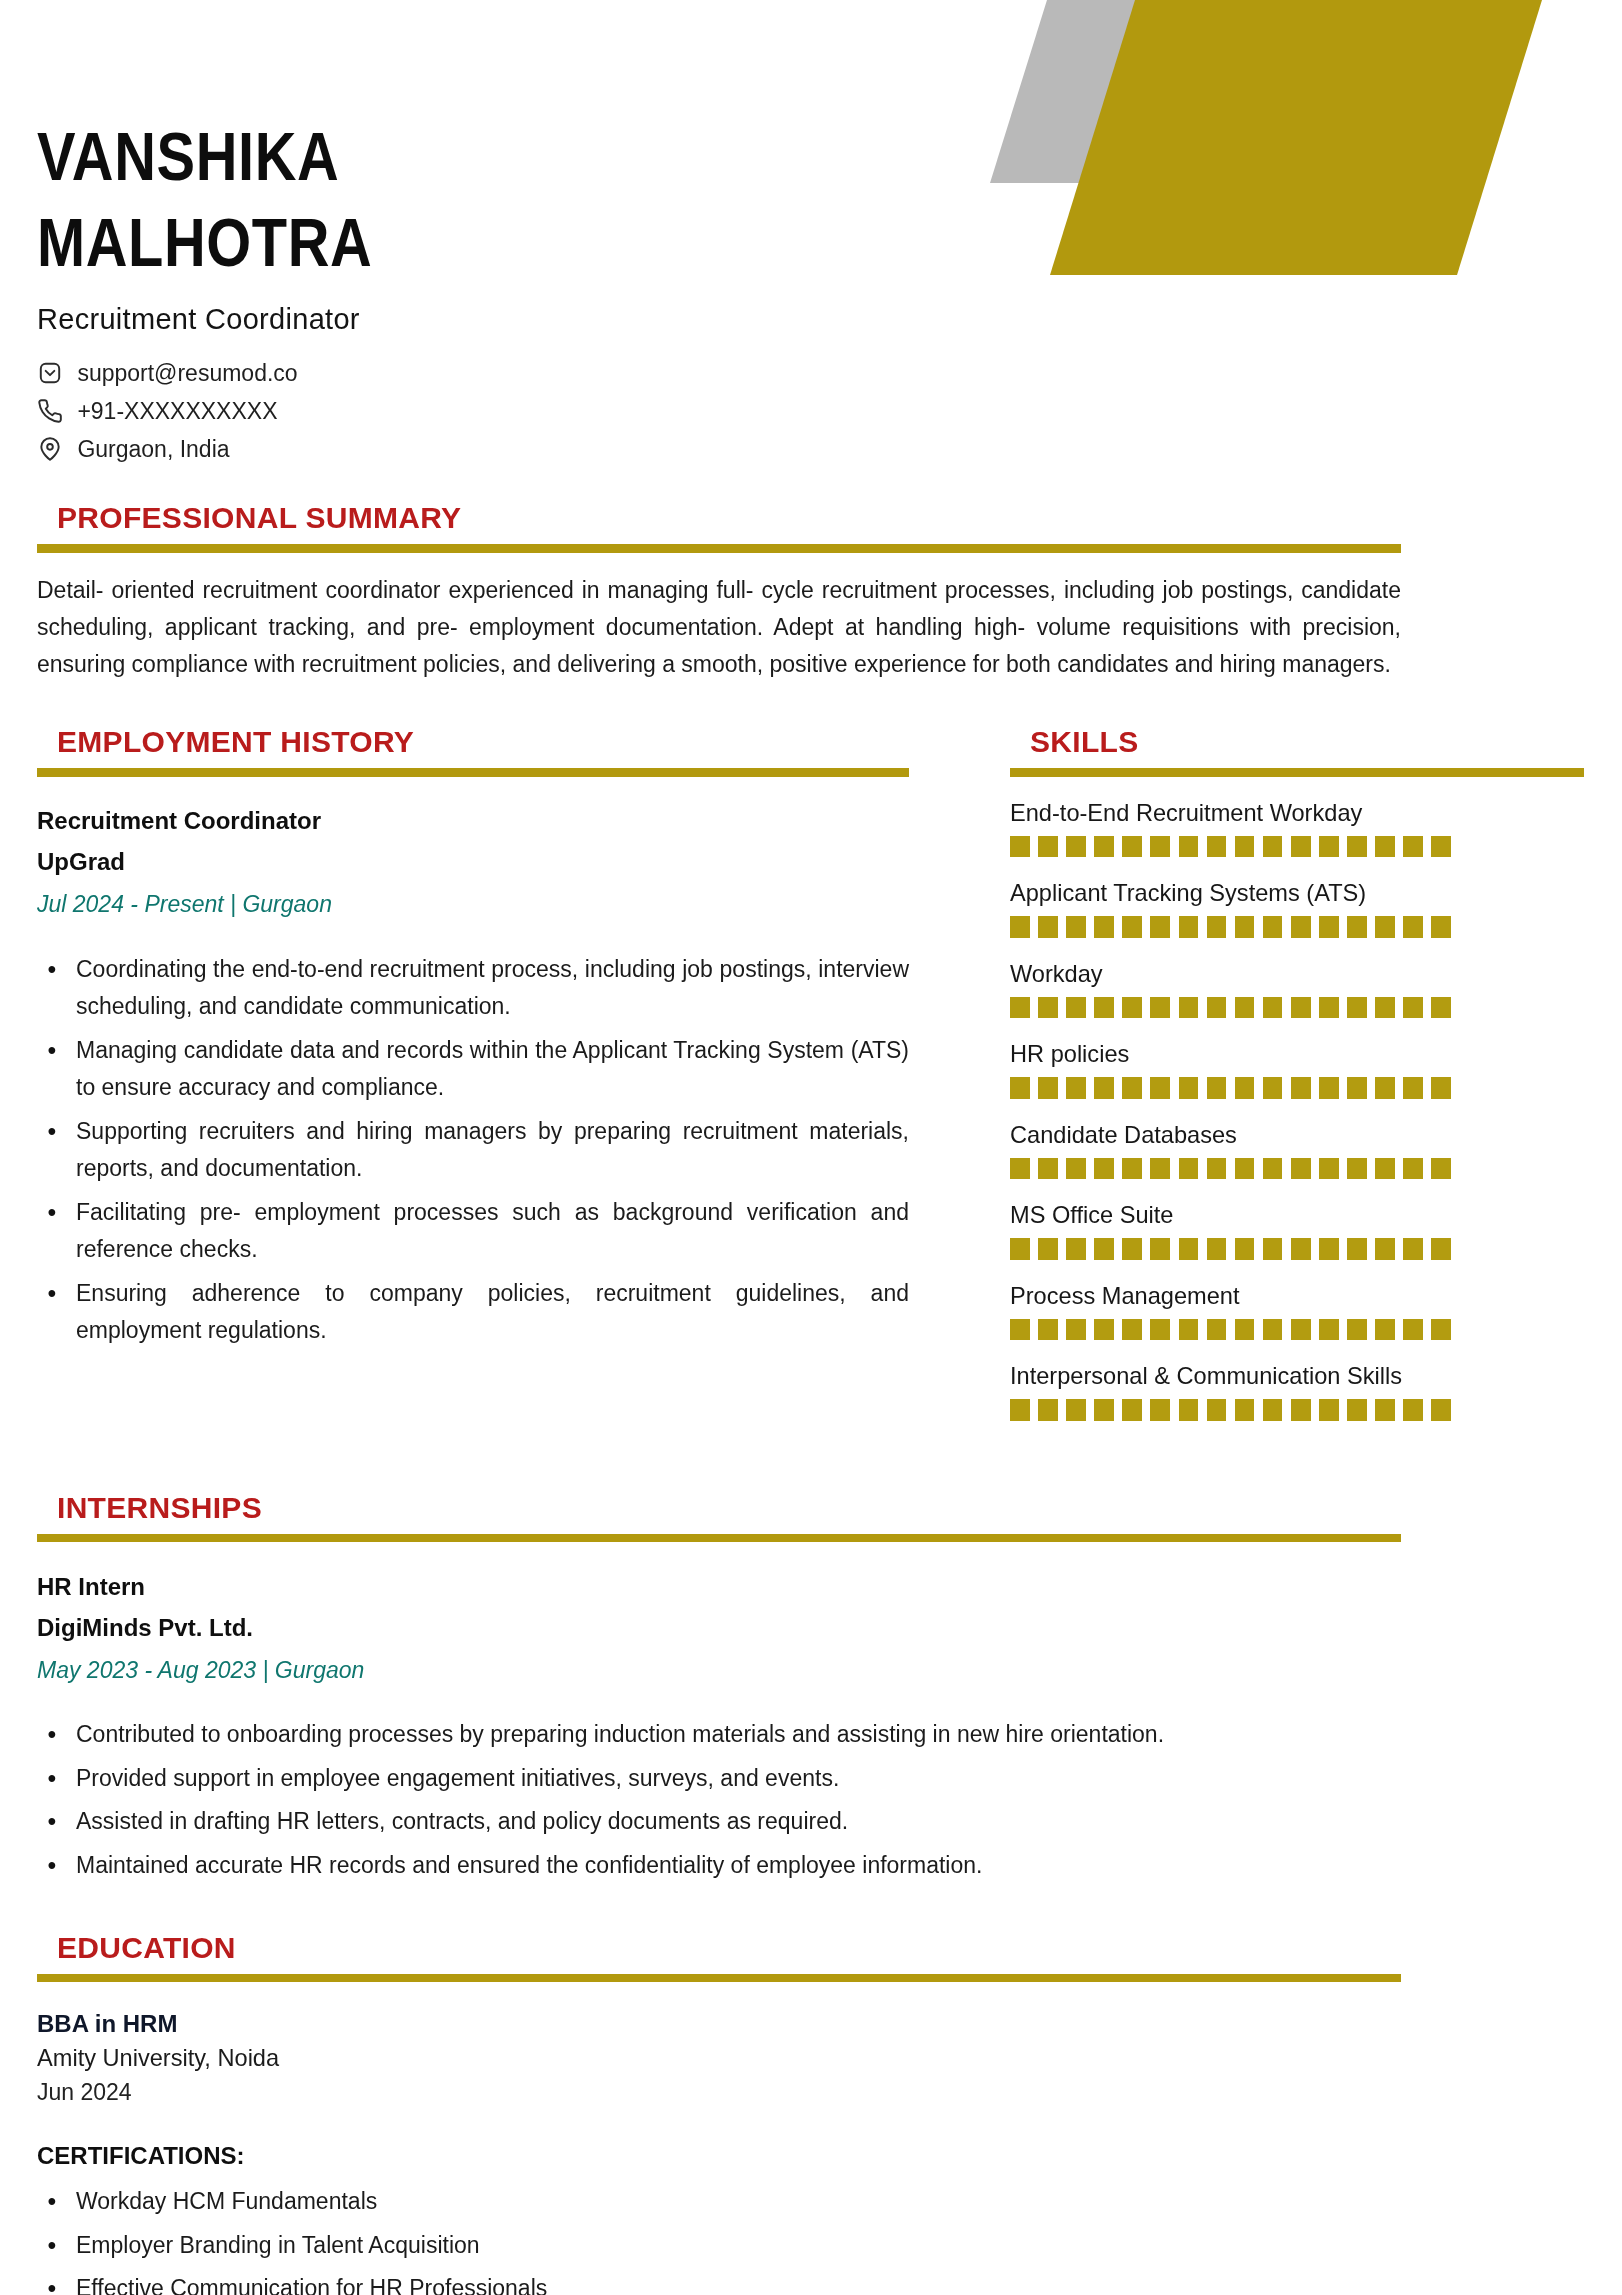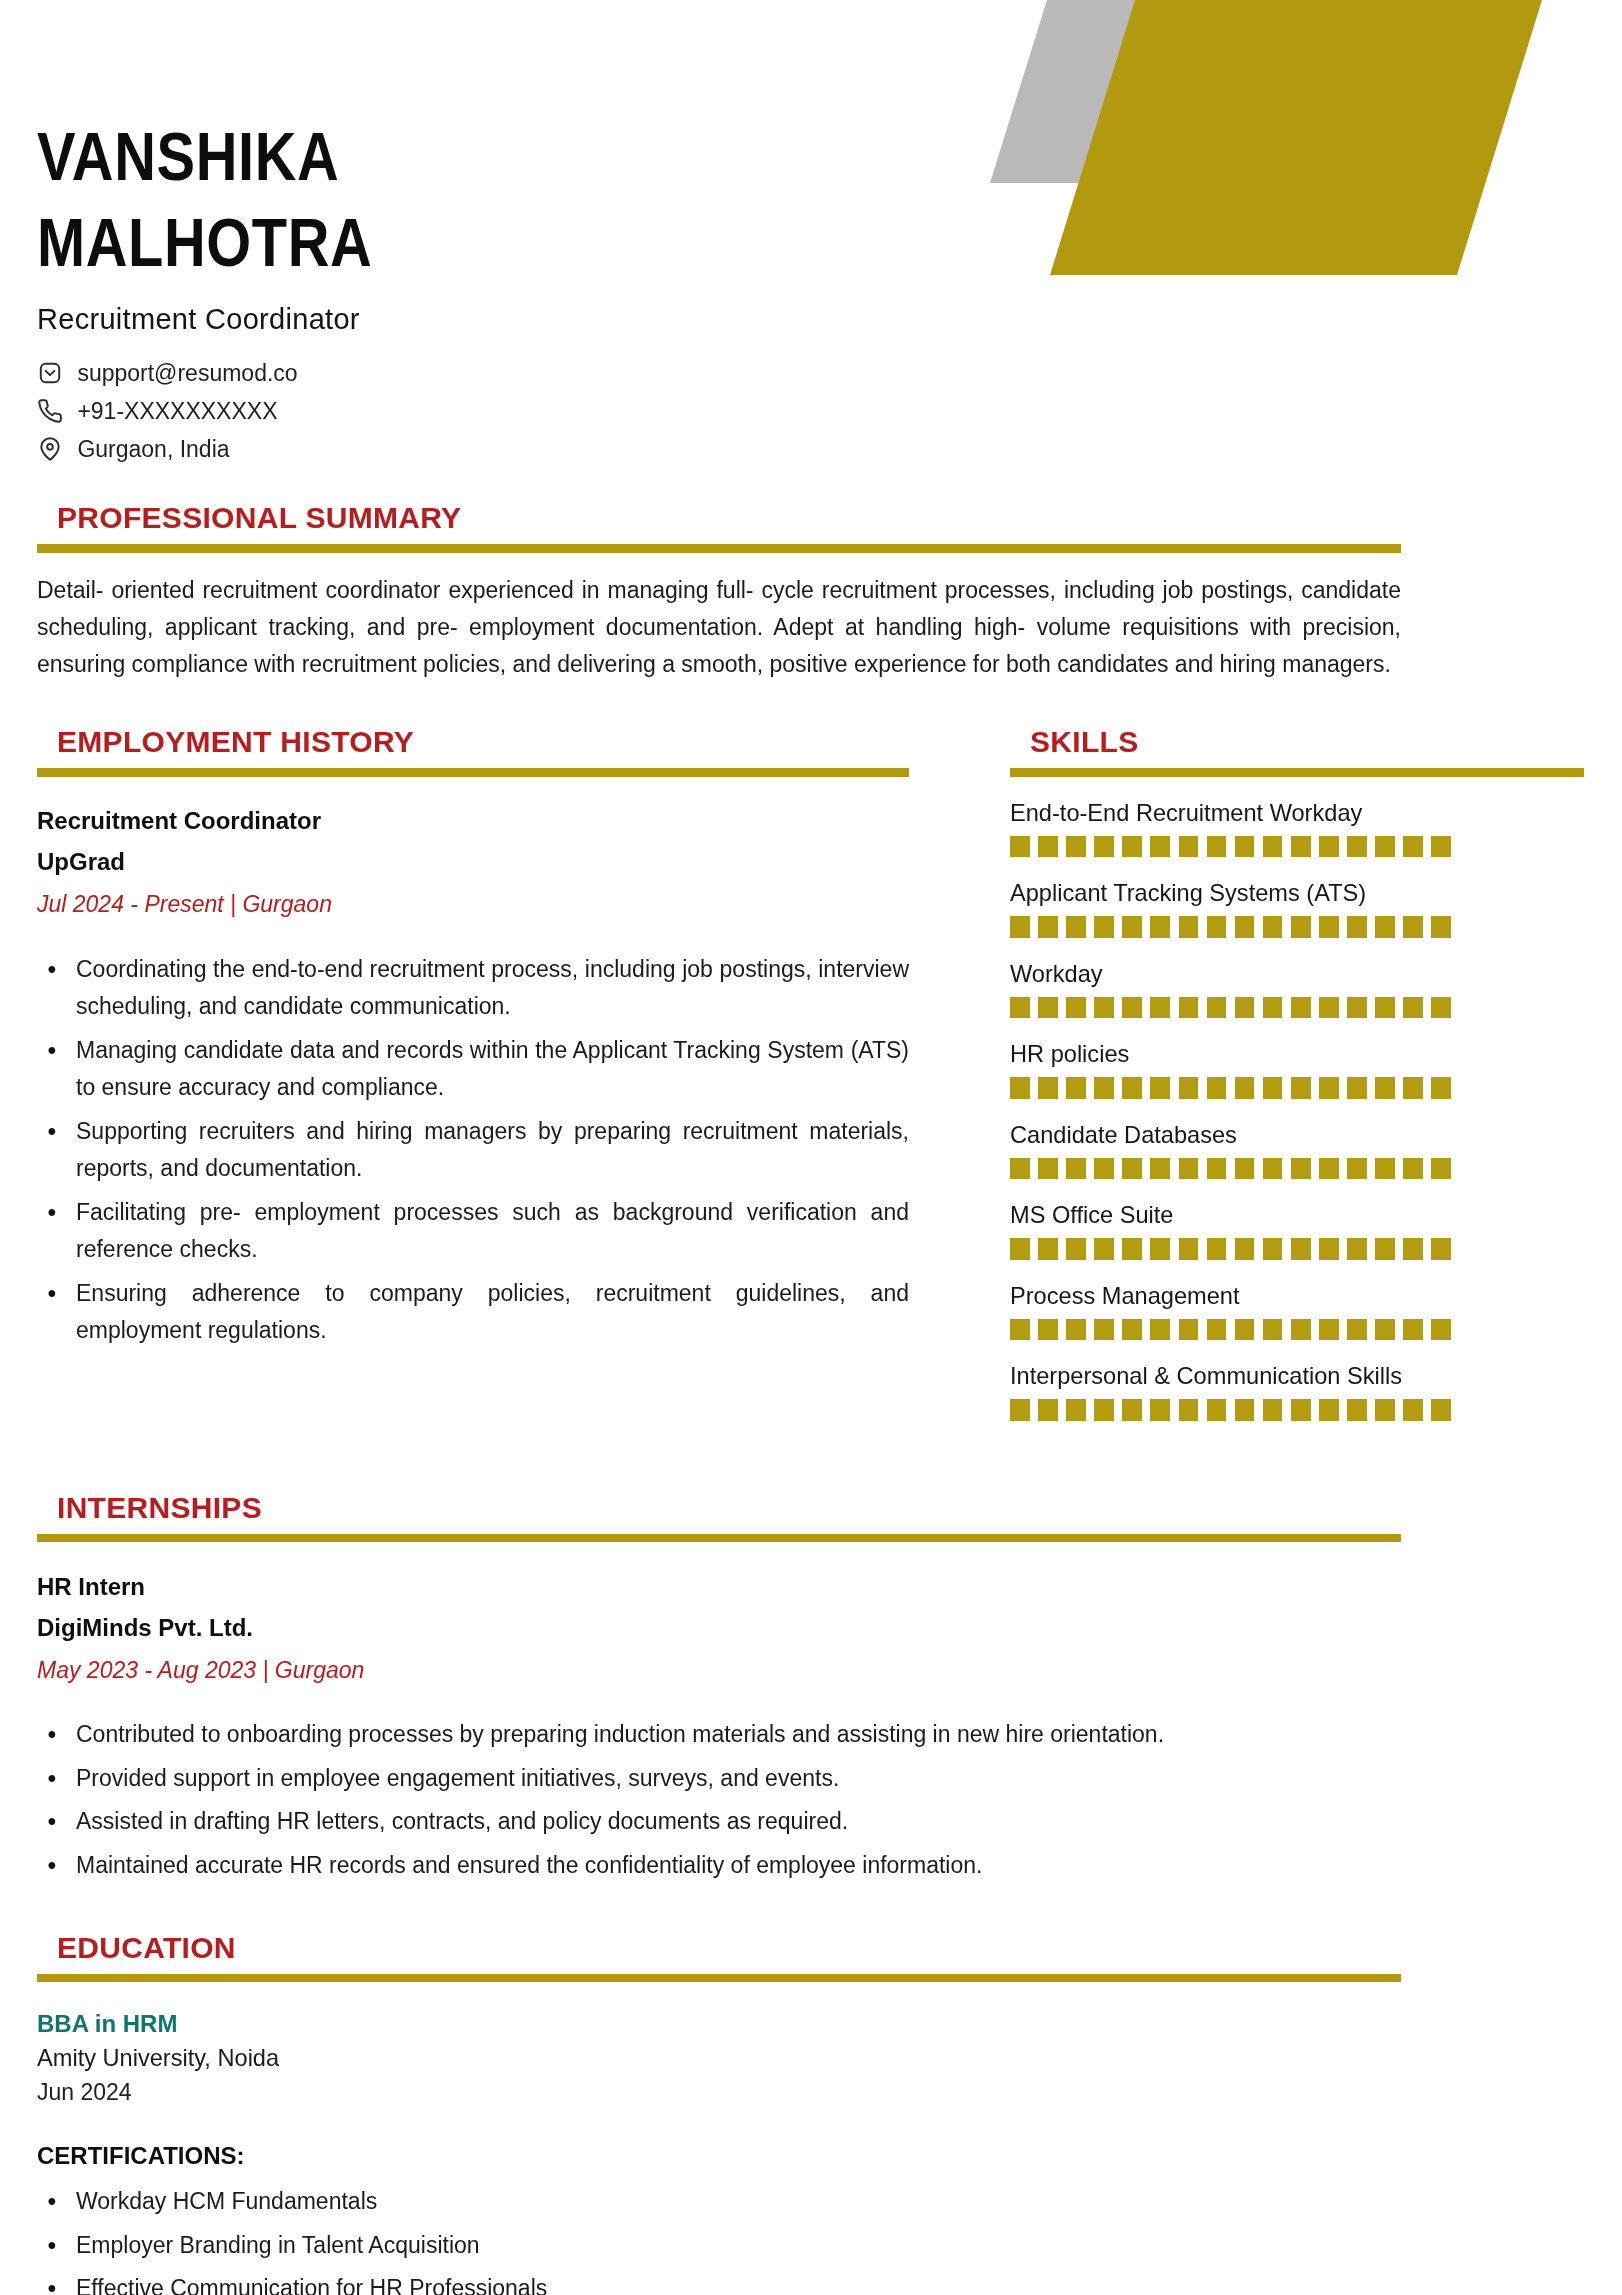--- a/index.html
+++ b/index.html
@@ -47,39 +47,39 @@
     margin-top:19.6px;font-size:23px;line-height:37px;color:#1b1b1b;
     text-align:justify;
   }
   
   .columns{display:flex;gap:101px;margin-top:42px;align-items:flex-start;}
   .col-left{width:872px;flex:0 0 auto;}
   .col-right{width:574px;flex:0 0 auto;}
   .entry-header{margin-top:23.6px;}
   .entry-role{font-size:24px;font-weight:700;color:#0f0f0f;line-height:41px;}
   .entry-company{font-size:24px;font-weight:700;color:#0f0f0f;line-height:41px;}
-  .entry-meta{font-size:23px;font-style:italic;color:#b91c1c;line-height:38px;margin-top:2.6px;}
+  .entry-meta{font-size:23px;font-style:italic;color:#0f766e;line-height:38px;margin-top:2.6px;}
   ul.bullets{list-style:none;margin:27.5px 0 0 0;padding:0;}
   ul.bullets li{
     position:relative;padding-left:39px;margin-bottom:7.2px;
     font-size:23px;line-height:37px;color:#1b1b1b;text-align:justify;
   }
   ul.bullets li::before{
     content:"\2022";position:absolute;left:10.5px;top:0;
     font-size:25px;color:#111;
   }
   ul.bullets.single li{margin-bottom:6.5px;}
   
   .skills-list{margin-top:22px;}
   .skill{margin-bottom:22px;}
   .skill-label{font-size:23.6px;color:#171717;line-height:29px;margin-bottom:7.9px;}
   .skill-blocks{display:flex;gap:8.5px;}
   .skill-block{width:19.6px;height:21.6px;background:#b39c10;flex:0 0 auto;}
   
-  .edu-degree{font-size:24px;font-weight:700;color:#0f766e;line-height:34px;margin-top:25px;}
+  .edu-degree{font-size:24px;font-weight:700;color:#0f172a;line-height:34px;margin-top:25px;}
   .edu-school{font-size:23.6px;color:#1b1b1b;line-height:34px;}
   .edu-date{font-size:23px;color:#222;line-height:34px;}
   .cert-heading{font-size:24px;font-weight:700;color:#0f0f0f;margin-top:33px;}
   ul.bullets.certs{margin-top:13px;}
 </style>
 </head>
 <body>
 
 <div class="page">
 

